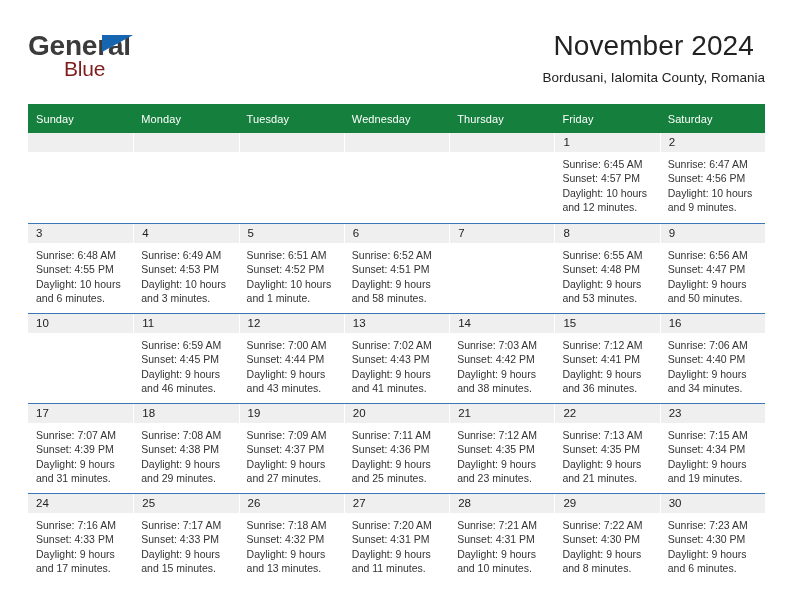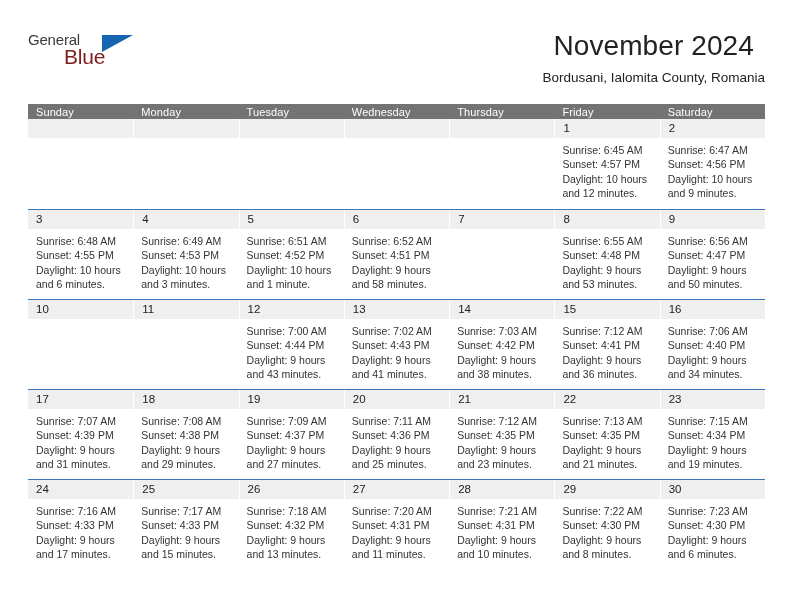--- a/index.html
+++ b/index.html
@@ -34,24 +34,24 @@
     position: absolute;
     left: 0;
     top: 4px;
     width: 200px;
     height: 60px;
     line-height: 1;
   }
   .logo-row1 {
     position: relative;
     display: inline-block;
-    font-size: 15px;
+    font-size: 28px;
     color: #3b3b3b;
     letter-spacing: -0.2px;
-    font-weight: 400;
+    font-weight: 700;
   }
   .logo-tri {
     position: absolute;
     left: 74px;
     top: 3px;
     width: 0;
     height: 0;
     border-left: 31px solid #1565b0;
     border-bottom: 17px solid transparent;
   }
@@ -89,22 +89,22 @@
   .calendar {
     position: absolute;
     left: 28px;
     top: 104px;
     width: 737px;
   }
 
   .weekday-header {
     display: grid;
     grid-template-columns: repeat(7, 1fr);
-    background: #737373;
-    height: 15px;
+    background: #15803d;
+    height: 29px;
   }
   .weekday-cell {
     display: flex;
     align-items: center;
     padding-left: 8px;
     font-size: 11px;
     color: #ffffff;
     letter-spacing: 0.1px;
   }
 
@@ -304,20 +304,25 @@
         <div class="week-row">
           <div class="day-cell">
             <div class="day-band">
               <span class="day-number">10</span>
             </div>
           </div>
           <div class="day-cell">
             <div class="day-band">
               <span class="day-number">11</span>
             </div>
+            <div class="day-body">
+              <div class="day-line">Sunrise: 6:59 AM</div>
+              <div class="day-line">Sunset: 4:45 PM</div>
+              <div class="day-line wrap">Daylight: 9 hours and 46 minutes.</div>
+            </div>
           </div>
           <div class="day-cell">
             <div class="day-band">
               <span class="day-number">12</span>
             </div>
             <div class="day-body">
               <div class="day-line">Sunrise: 7:00 AM</div>
               <div class="day-line">Sunset: 4:44 PM</div>
               <div class="day-line wrap">Daylight: 9 hours and 43 minutes.</div>
             </div>

